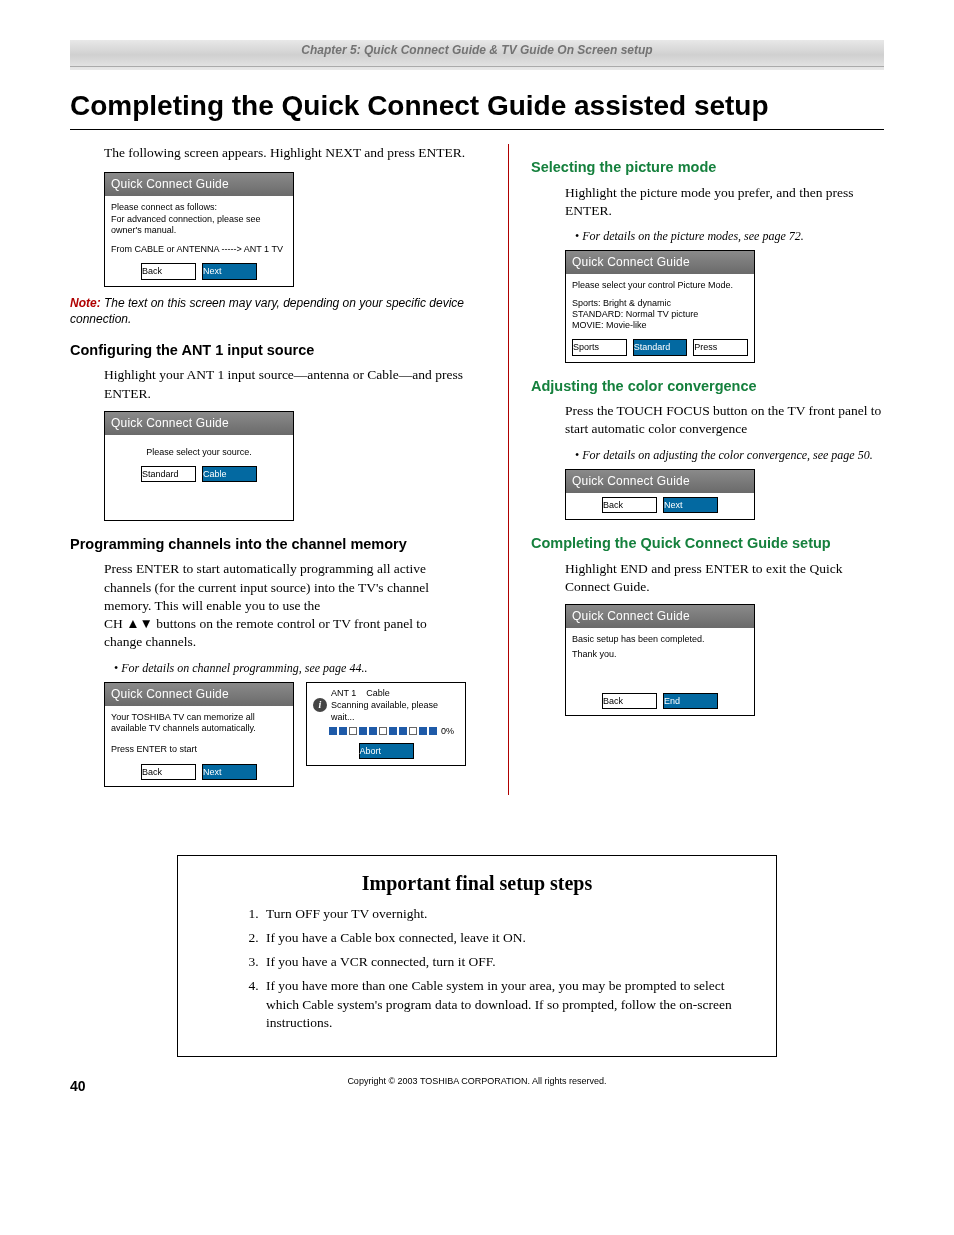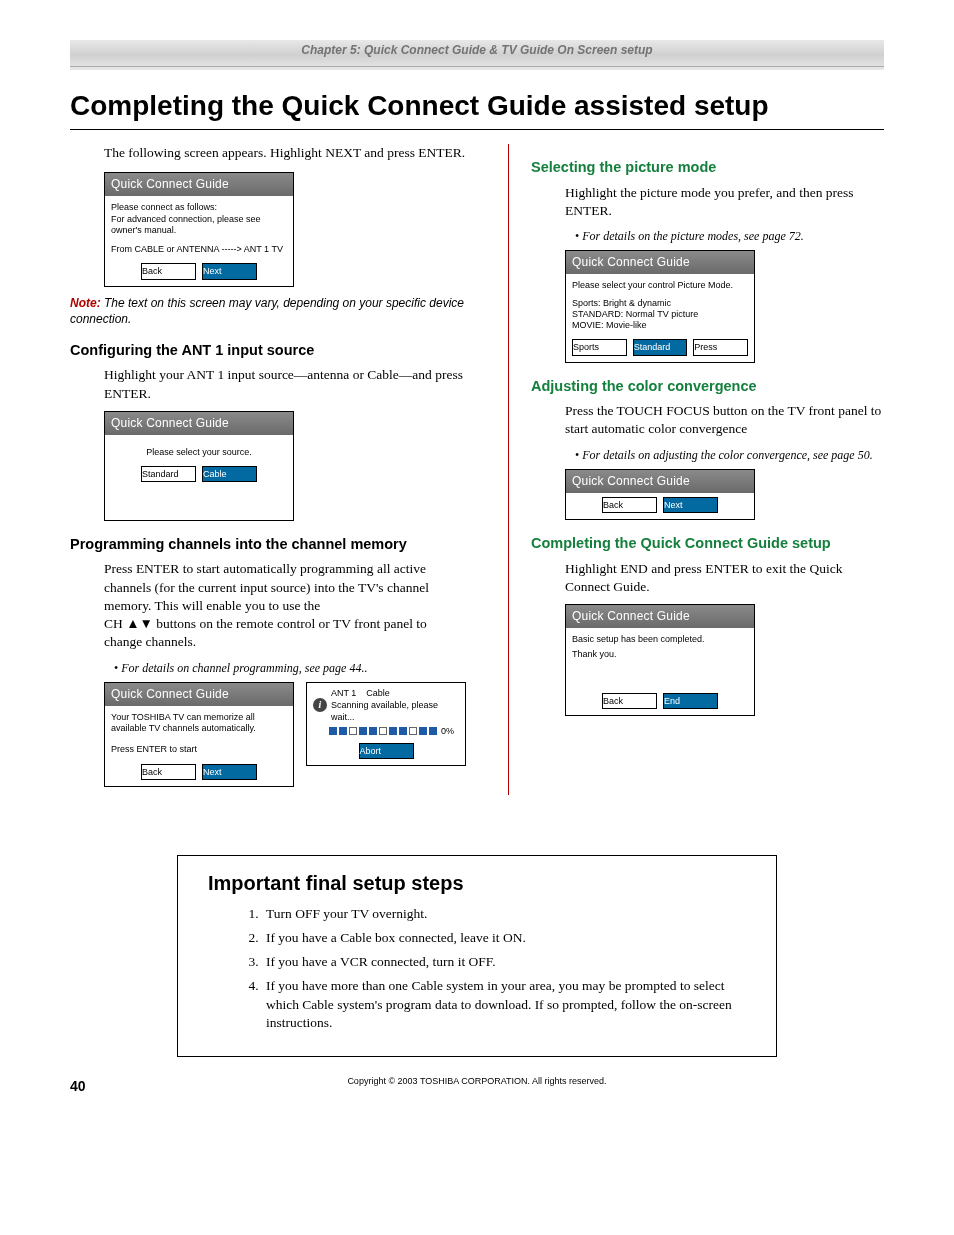--- a/index.html
+++ b/index.html
@@ -30,21 +30,21 @@
   .sidebox{border:1px solid #000;width:160px;font-family:Arial,sans-serif;font-size:9px;}
   .sidebox .srow{display:flex;align-items:center;gap:4px;padding:4px 6px 2px 6px;}
   .info-ico{display:inline-flex;width:14px;height:14px;border-radius:50%;background:#444;color:#fff;align-items:center;justify-content:center;font-weight:bold;font-size:10px;font-style:italic;font-family:Georgia,serif;}
   .pbar{display:flex;align-items:center;gap:2px;padding:0 6px 4px 22px;}
   .seg{width:8px;height:8px;border:1px solid #666;}
   .seg.f{background:#1e5aa8;border-color:#1e5aa8;}
   .pct{font-size:9px;margin-left:2px;}
   .abortrow{display:flex;justify-content:center;padding:2px 0 6px 0;}
   .pair{display:flex;gap:12px;margin-left:34px;align-items:flex-start;}
   .finalbox{border:1px solid #000;margin:60px auto 18px auto;width:600px;padding:14px 30px 18px 30px;}
-  .finalbox h3{font-family:Liberation Sans, sans-serif;font-size:20px;font-weight:bold;text-align:left;margin-bottom:8px;}
+  .finalbox h3{font-family:Liberation Serif, serif;font-size:20px;font-weight:bold;text-align:center;margin-bottom:8px;}
   .finalbox ol{margin:8px 0 0 54px;}
   .finalbox li{margin-bottom:6px;padding-left:4px;}
   .footer{text-align:center;font-family:Arial,sans-serif;font-size:9px;margin-top:4px;}
   .pagenum{font-family:Arial,sans-serif;font-weight:bold;font-size:14px;margin-top:-10px;}
   .arrow{font-family:Arial,sans-serif;}
 </style>
 </head>
 <body>
 
 <div class="top-band"></div>

